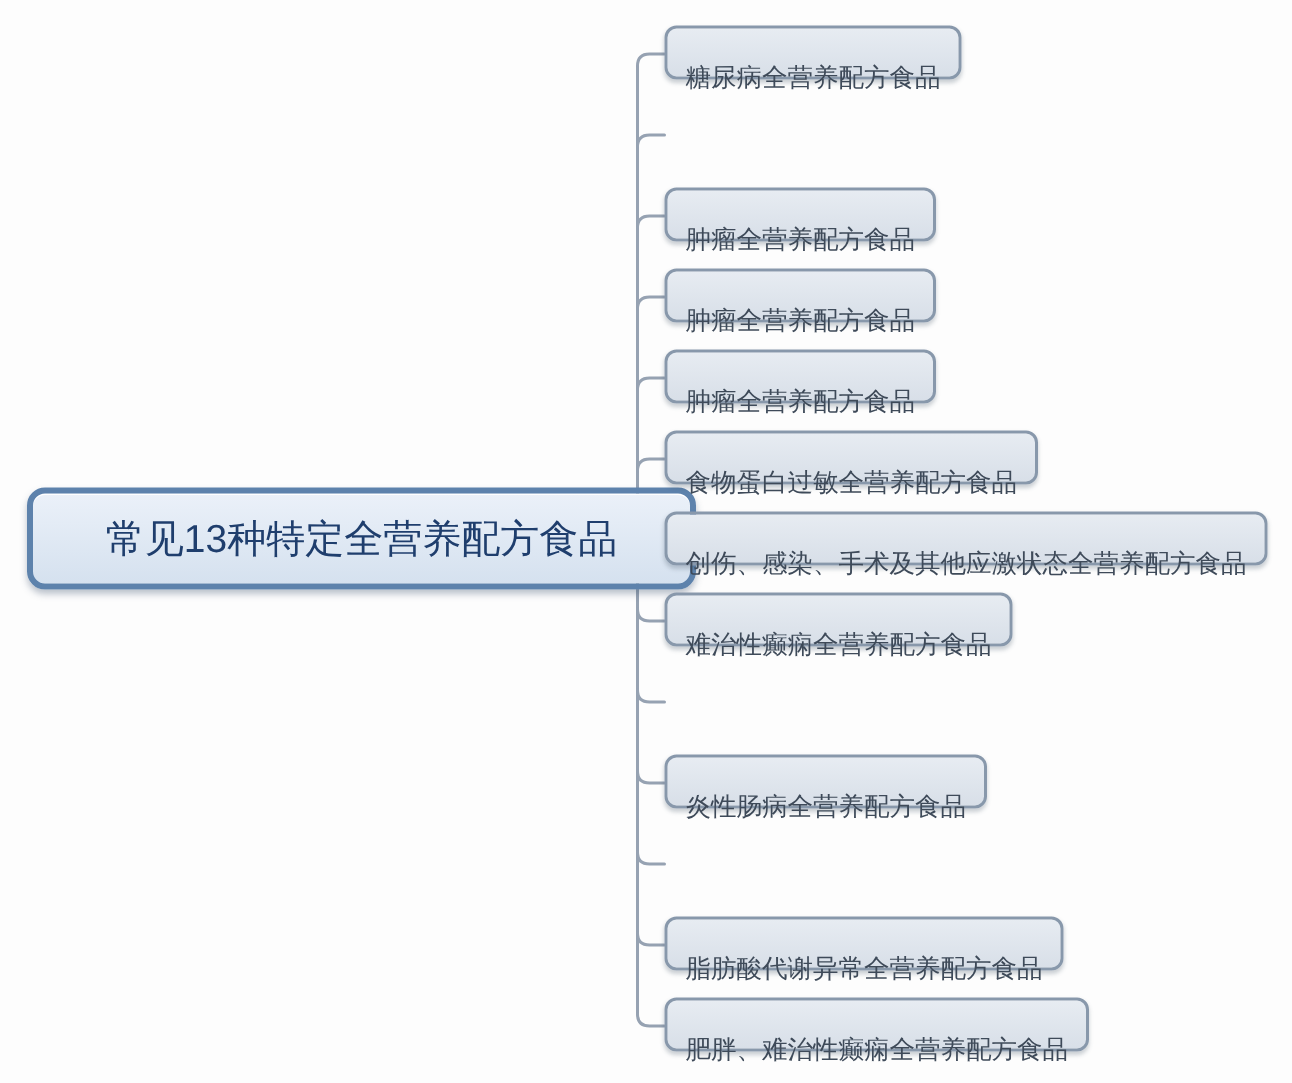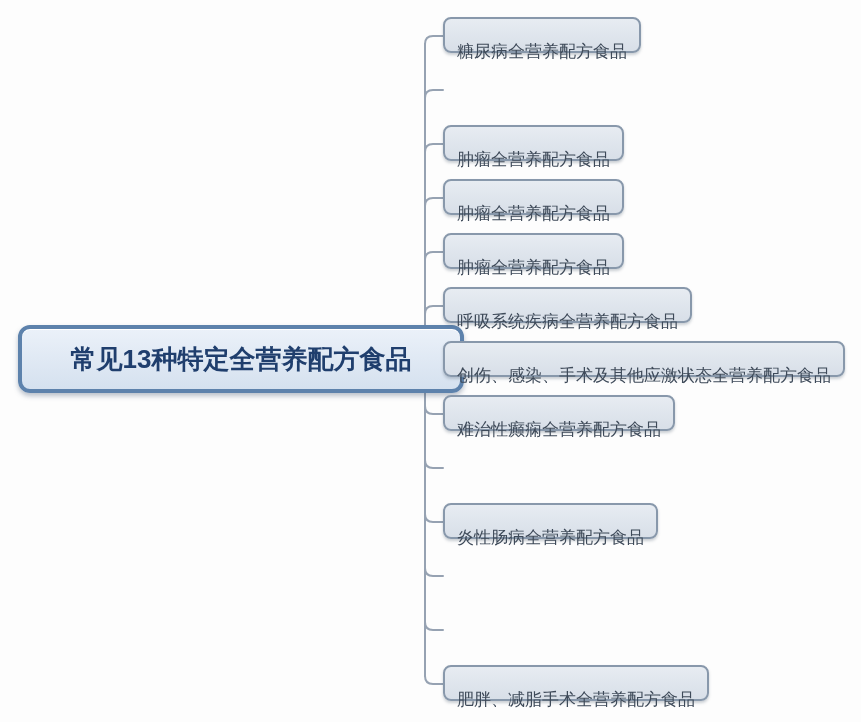--- a/index.html
+++ b/index.html
@@ -28,21 +28,21 @@
     top: 325px;
     width: 446px;
     height: 68px;
     box-sizing: border-box;
     border: 4px solid #5d82ac;
     border-radius: 12px;
     background: linear-gradient(#ebf1f9, #d5e1ef);
     box-shadow: 0 3px 5px rgba(60, 80, 110, 0.35), inset 0 1px 0 #ffffff;
     color: #1f3e6d;
     font-size: 26px;
-    font-weight: bold;
+    font-weight: normal;
     display: flex;
     align-items: center;
     justify-content: center;
     white-space: nowrap;
     cursor: default;
   }
   .branch-node {
     position: absolute;
     left: 443px;
     height: 32px;
@@ -87,19 +87,20 @@
       <path d="M443,684 L433,684 Q425,684 425,676"></path>
     </g>
   </svg>
 
   <div class="root-node">常见13种特定全营养配方食品</div>
 
   <div class="branch-node" style="top:17px">糖尿病全营养配方食品</div>
   <div class="branch-node" style="top:125px">肿瘤全营养配方食品</div>
   <div class="branch-node" style="top:179px">肿瘤全营养配方食品</div>
   <div class="branch-node" style="top:233px">肿瘤全营养配方食品</div>
-  <div class="branch-node" style="top:287px">呼吸系统疾病全营养配方食品</div>
+  <div class="branch-node" style="top:287px">食物蛋白过敏全营养配方食品</div>
   <div class="branch-node" style="top:341px">创伤、感染、手术及其他应激状态全营养配方食品</div>
   <div class="branch-node" style="top:395px">难治性癫痫全营养配方食品</div>
   <div class="branch-node" style="top:503px">炎性肠病全营养配方食品</div>
-  <div class="branch-node" style="top:665px">肥胖、减脂手术全营养配方食品</div>
+  <div class="branch-node" style="top:611px">脂肪酸代谢异常全营养配方食品</div>
+  <div class="branch-node" style="top:665px">肥胖、难治性癫痫全营养配方食品</div>
 
 </div>
 
 </body></html>

